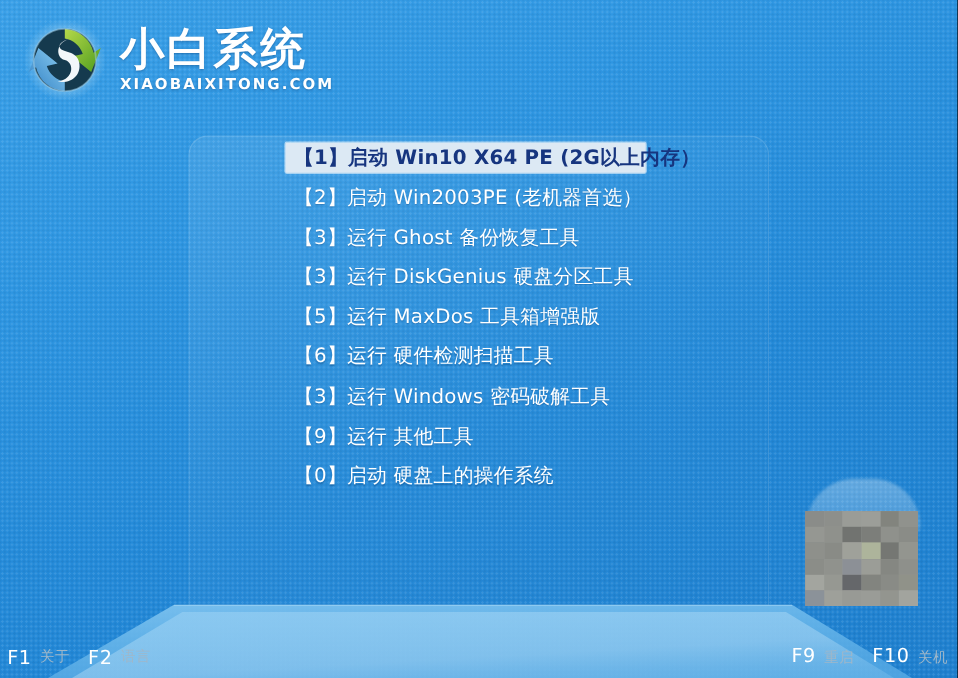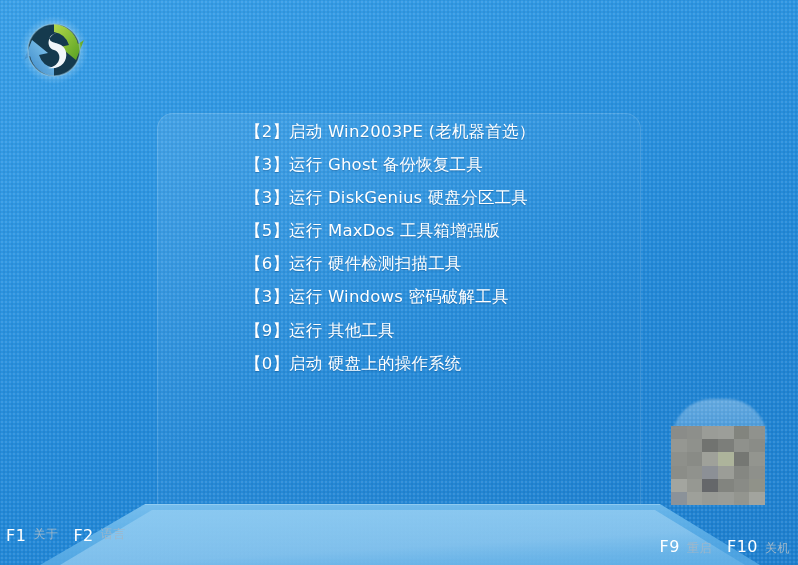--- a/index.html
+++ b/index.html
@@ -155,23 +155,23 @@
   .menu-item.selected .mtext {
     color: #16357f;
     font-weight: 700;
     text-shadow: none;
   }
 
   
   #footer-left {
     position: absolute;
     left: 6px;
-    bottom: 20px;
+    bottom: 8px;
     display: flex;
-    align-items: flex-start;
+    align-items: center;
     gap: 7px;
   }
   #footer-right {
     position: absolute;
     right: 8px;
     bottom: 8px;
     display: flex;
     align-items: baseline;
     gap: 7px;
   }
@@ -247,23 +247,30 @@
           </linearGradient>
         </defs>
         <circle cx="38" cy="36" r="34" fill="url(#glow)"></circle>
         <circle cx="38" cy="36" r="26" fill="#153a4e"></circle>
         <path d="M38 10 A26 26 0 0 1 62 30 L68 26 L60 46 L44 33 L53 31 A19 19 0 0 0 38 18 Z" fill="url(#grnA)"></path>
         <path d="M38 62 A26 26 0 0 1 14 42 L8 46 L16 26 L32 39 L23 41 A19 19 0 0 0 38 54 Z" fill="url(#bluA)"></path>
         <path d="M44 18 C30 20 30 34 38 36 C46 38 46 52 32 54 C44 56 52 48 50 38 C48 28 36 30 34 26 C32 22 38 19 44 18 Z" fill="#f2f7fa"></path>
         <circle cx="38" cy="36" r="26" fill="none" stroke="#9ec9df" stroke-opacity="0.5" stroke-width="1.5"></circle>
       </svg>
     </div>
+    <div id="logo-text-wrap">
+      <div id="logo-title">小白系统</div>
+      <div id="logo-sub">XIAOBAIXITONG.COM</div>
+    </div>
   </div>
 
   <div id="menu">
+      <div class="menu-item selected">
+        <span class="mtext">【1】启动 Win10 X64 PE (2G以上内存）</span>
+      </div>
       <div class="menu-item">
         <span class="mtext">【2】启动 Win2003PE (老机器首选）</span>
       </div>
       <div class="menu-item">
         <span class="mtext">【3】运行 Ghost 备份恢复工具</span>
       </div>
       <div class="menu-item">
         <span class="mtext">【3】运行 DiskGenius 硬盘分区工具</span>
       </div>
       <div class="menu-item">

